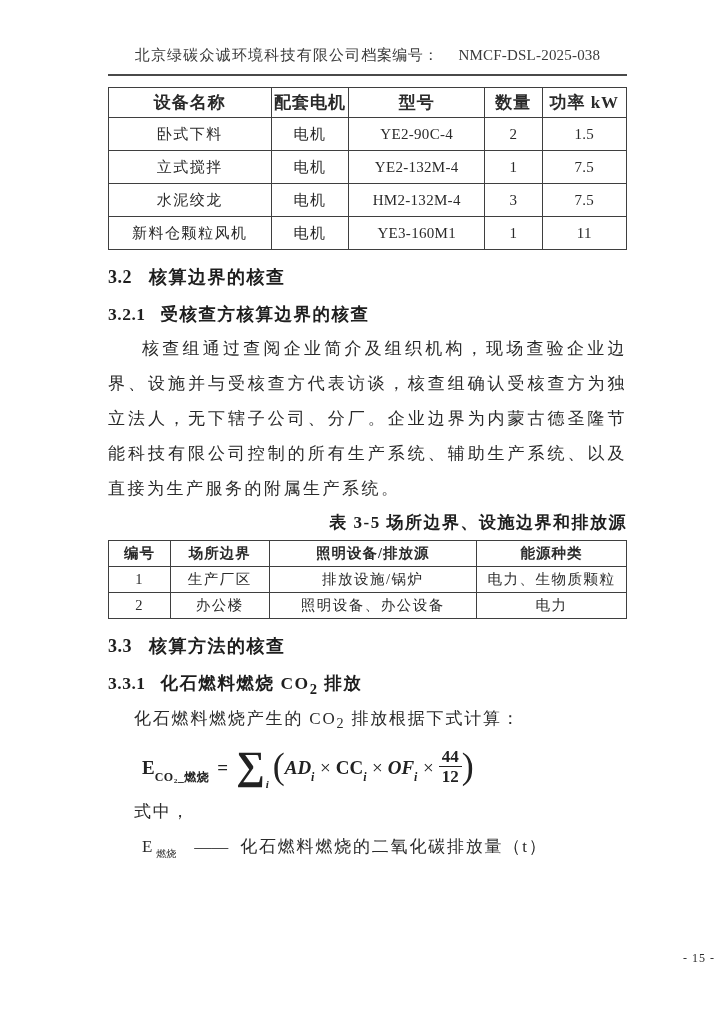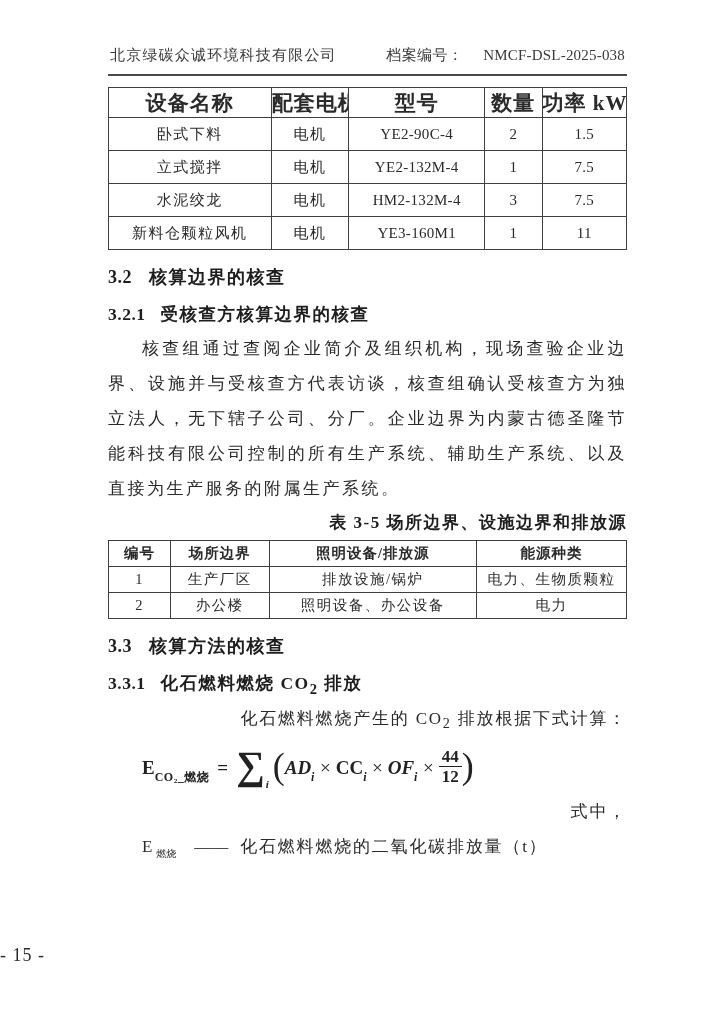--- a/index.html
+++ b/index.html
@@ -16,21 +16,21 @@
   .content {
     position: absolute;
     left: 108px;
     top: 44px;
     width: 519px;
   }
 
   
   .doc-header {
     display: flex;
-    justify-content: space-between;
+    justify-content: center;
     align-items: flex-end;
     font-size: 15px;
     letter-spacing: 1.2px;
     color: #3a3a3a;
     padding: 2px 2px 9px 2px;
     border-bottom: 2px solid #4a4a4a;
   }
   .doc-header .archive { letter-spacing: 0.4px; }
   .doc-header .archive .num { margin-left: 20px; letter-spacing: 0.2px; }
 
@@ -45,21 +45,21 @@
     border: 1.6px solid #3f3f3f;
     text-align: center;
     vertical-align: middle;
     font-weight: normal;
     overflow: hidden;
     white-space: nowrap;
   }
   table.tbl th { font-weight: bold; }
 
   .tbl-equipment { margin-top: 11px; }
-  .tbl-equipment th { height: 30px; font-size: 21px; letter-spacing: 1px; }
+  .tbl-equipment th { height: 30px; font-size: 17px; letter-spacing: 1px; }
   .tbl-equipment td { height: 33px; font-size: 15px; letter-spacing: 1.5px; }
   .tbl-equipment td.latin { letter-spacing: 0.3px; }
 
   .tbl-boundary { margin-top: 6px; }
   .tbl-boundary th { height: 26px; font-size: 14.5px; letter-spacing: 1px; }
   .tbl-boundary td { height: 26px; font-size: 14.5px; letter-spacing: 1.5px; }
 
   
   .h2 {
     margin-top: 15px;
@@ -97,21 +97,20 @@
     letter-spacing: 1.5px;
     color: #1e1e1e;
   }
 
   .indent-line {
     margin-top: 9px;
     margin-left: 26px;
     font-size: 17px;
     letter-spacing: 1.8px;
     color: #2a2a2a;
-    text-align: right;
   }
 
   
   .formula {
     margin: 8px 0 0 34px;
     display: flex;
     align-items: center;
     height: 56px;
     font-size: 19px;
     font-weight: bold;
@@ -174,22 +173,22 @@
     margin-left: 2px;
   }
   .definition-line .dash { margin: 0 12px 0 18px; letter-spacing: 0; }
 
   
   .page-footer {
     position: absolute;
     left: 0;
     right: 8px;
     bottom: 58px;
-    text-align: left;
-    font-size: 18px;
+    text-align: right;
+    font-size: 12px;
     letter-spacing: 1px;
     color: #2a2a2a;
   }
 </style>
 </head>
 <body>
 
 <div class="page">
   <div class="content">
 

